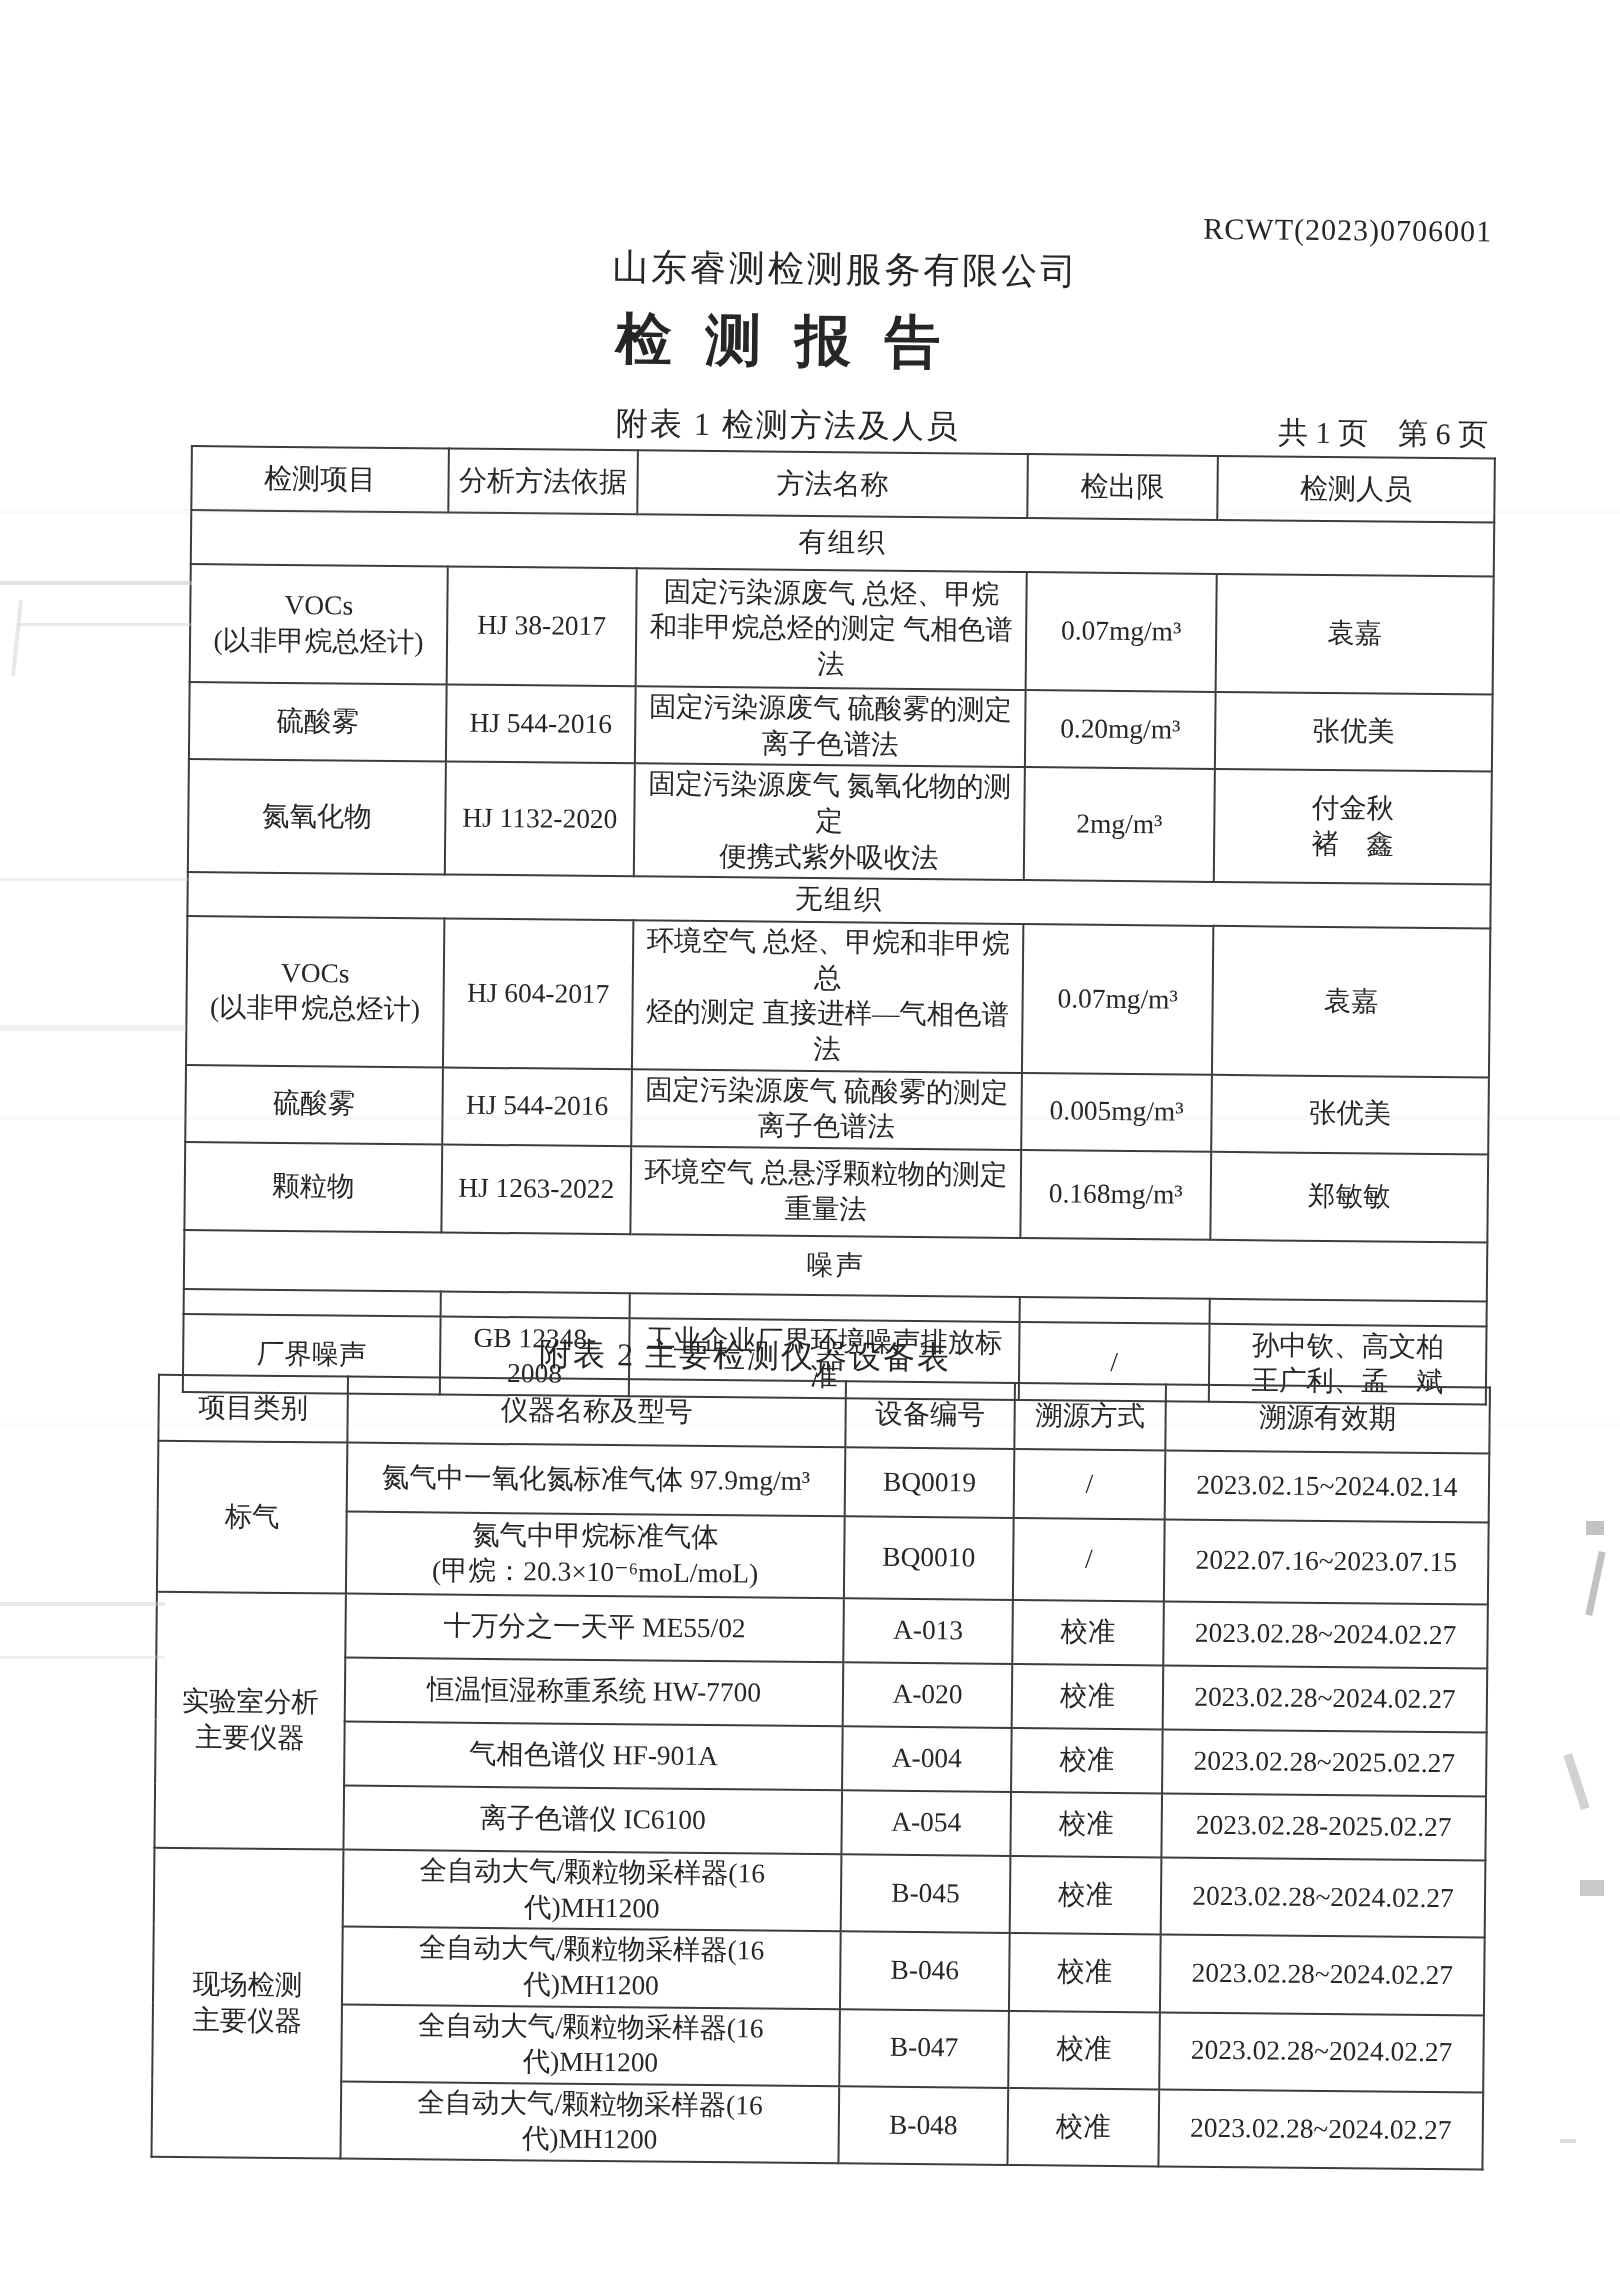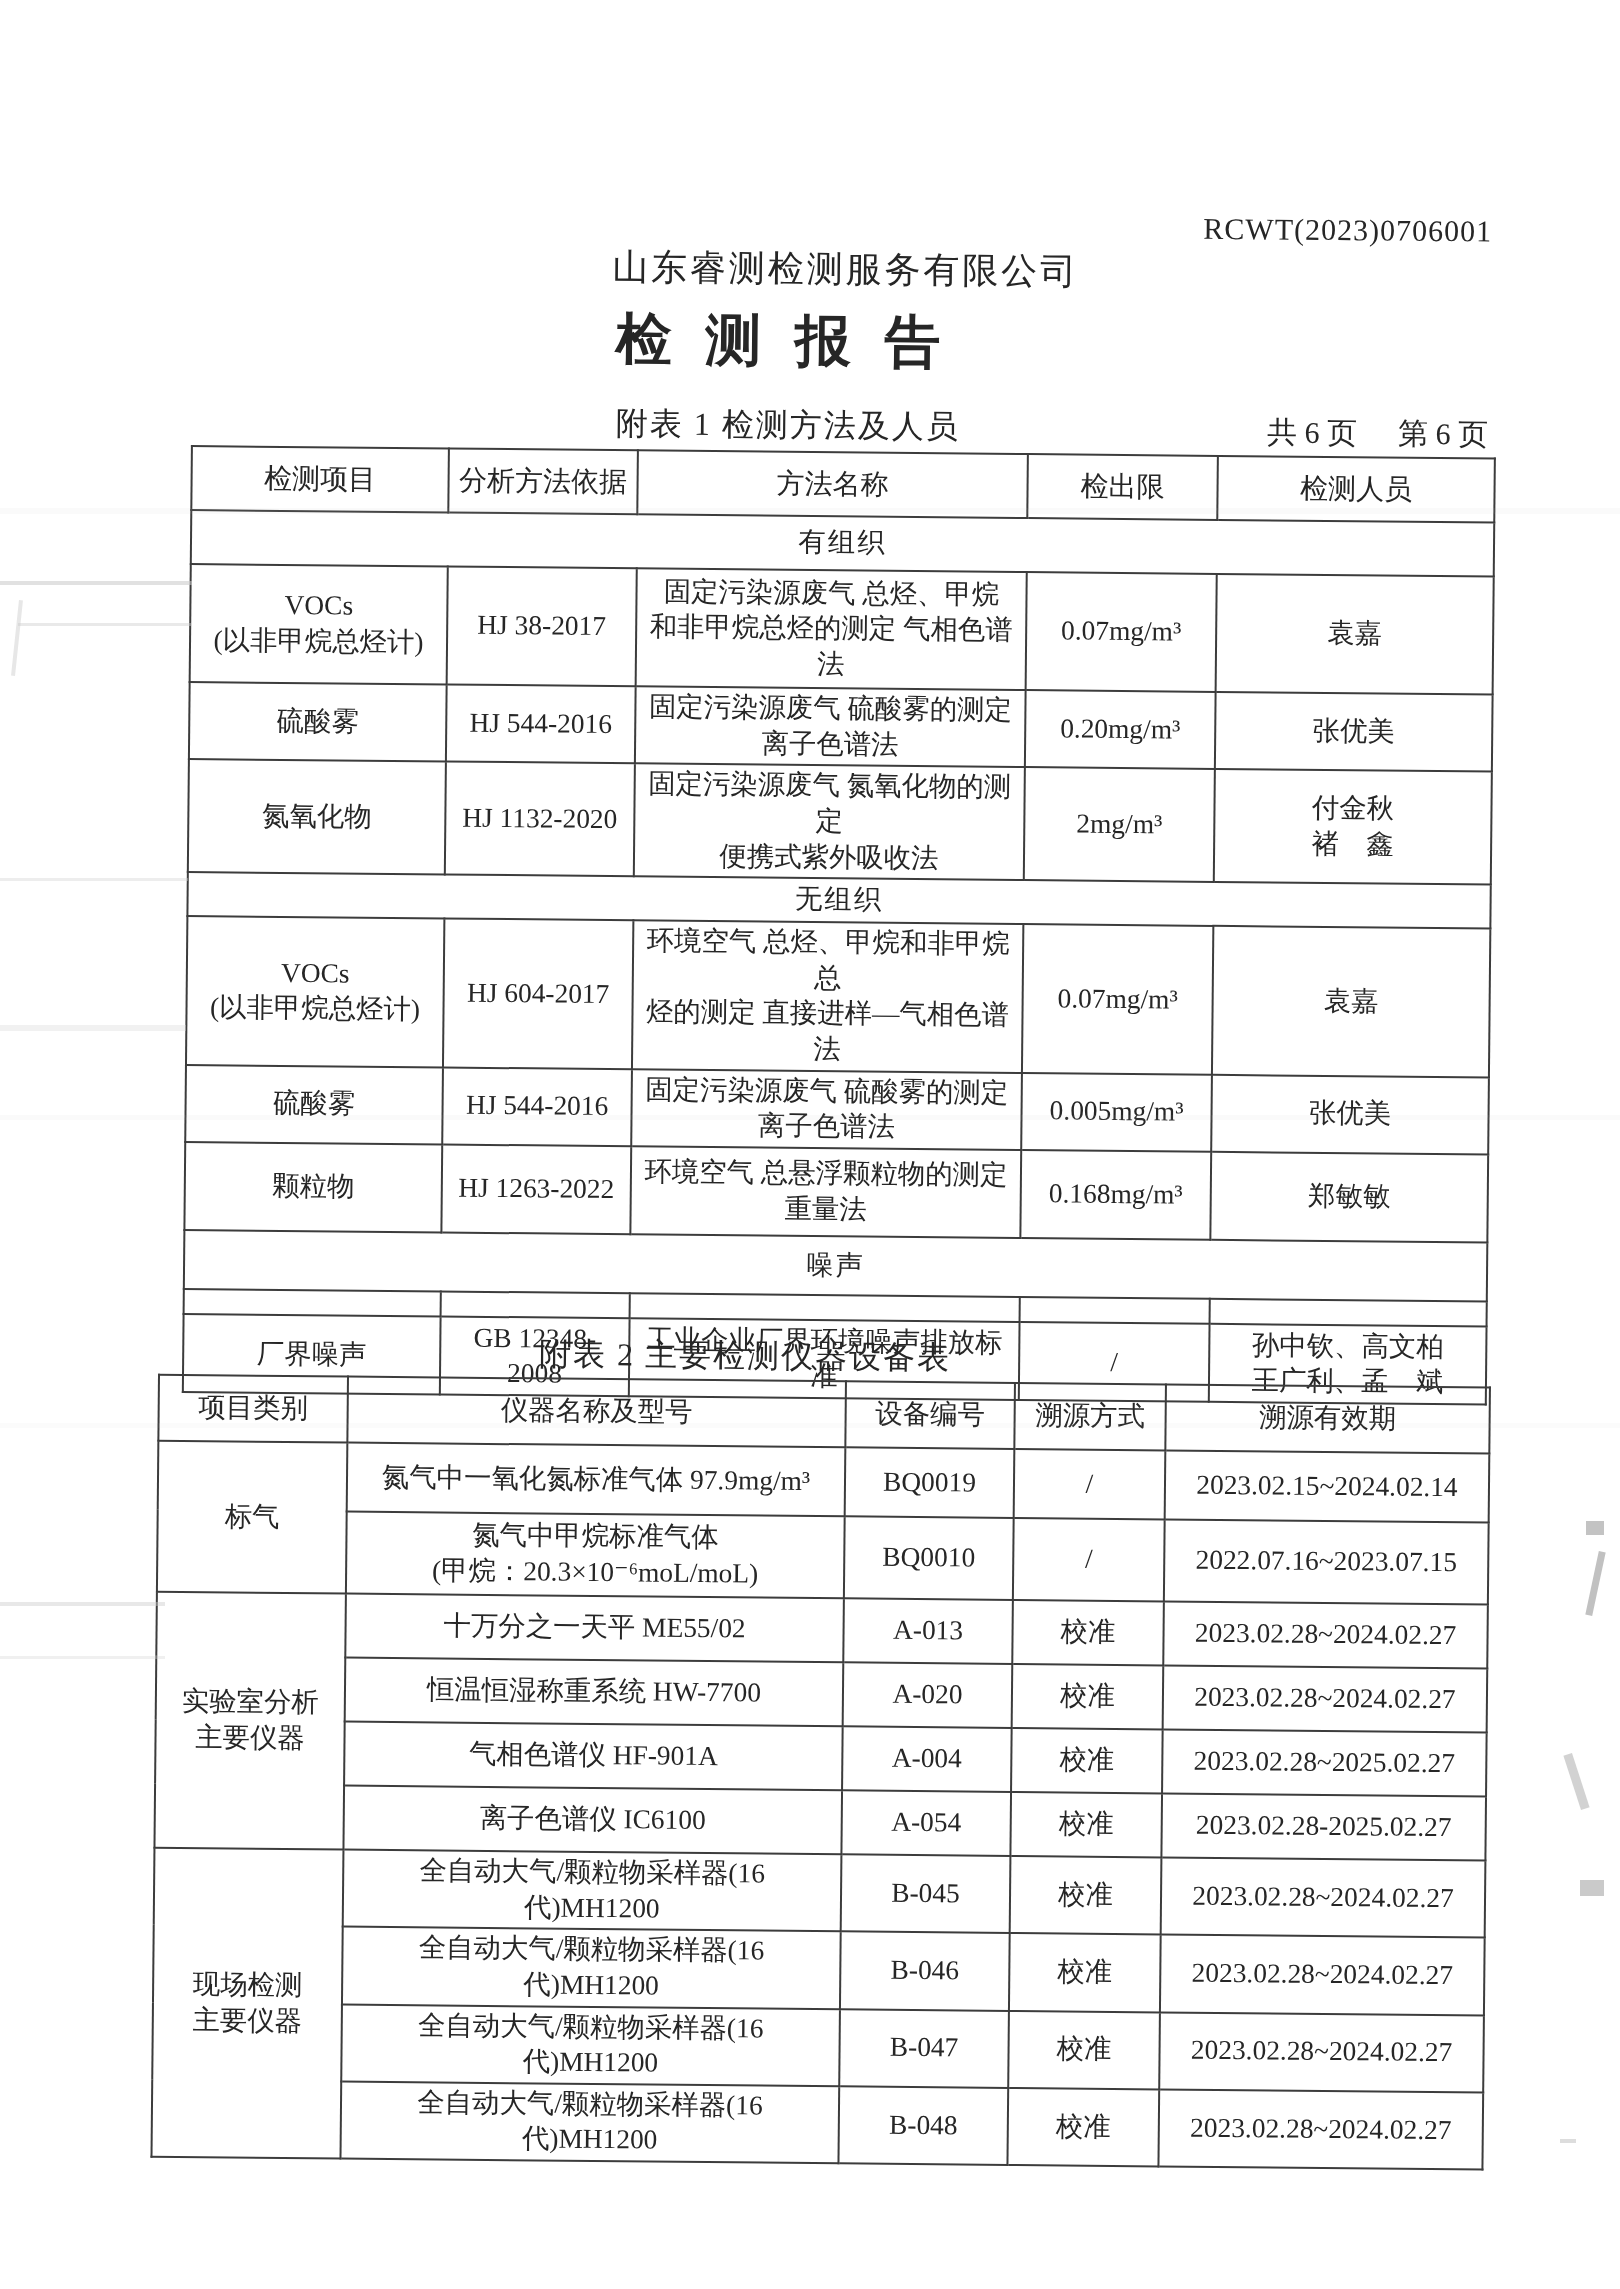--- a/index.html
+++ b/index.html
@@ -7,21 +7,21 @@
         font-family:"Liberation Serif","DejaVu Serif",serif;color:#262626;}
   .sheet{position:absolute;inset:0;transform:rotate(0.55deg);transform-origin:50% 42%;}
   .report-no{position:absolute;top:208px;right:135px;font-size:30px;letter-spacing:1px;}
   .company{position:absolute;top:245px;left:50%;transform:translateX(-50%);margin-left:29px;
            font-size:36px;letter-spacing:2.9px;}
   .title{position:absolute;top:304px;left:50%;transform:translateX(-50%);margin-left:-33px;
          font-size:56px;font-weight:700;letter-spacing:9.8px;}
   .cap1{position:absolute;top:404px;left:50%;transform:translateX(-50%);margin-left:-27.4px;
         font-size:32px;letter-spacing:2px;}
   .pageinfo{position:absolute;top:408px;right:137px;font-size:30px;}
-  .pageinfo span{margin-left:41px;}
+  .pageinfo span{margin-left:30px;}
   .cap2{position:absolute;top:1335px;left:50%;transform:translateX(-50%);margin-left:-61px;
         font-size:32px;letter-spacing:2px;}
   table{border-collapse:collapse;table-layout:fixed;position:absolute;background:transparent;}
   #t1{left:186px;top:451px;width:1304px;}
   #t2{left:162px;top:1380px;width:1331px;}
   td{border:2px solid #3c3c3c;text-align:center;vertical-align:middle;
      font-size:27.4px;line-height:1.3;padding:2px 5.9px;overflow:hidden;white-space:pre-line;}
   #t2 td{font-size:27.4px;}
   .hdr td{font-size:28px;}
   .sec{letter-spacing:2px;}
@@ -30,21 +30,21 @@
 </head>
 <body>
 
 <div class="page">
   <div class="sheet">
 
     <div class="report-no">RCWT(2023)0706001</div>
     <div class="company">山东睿测检测服务有限公司</div>
     <div class="title">检 测 报 告</div>
     <div class="cap1">附表 1 检测方法及人员</div>
-    <div class="pageinfo"><span style="margin-left:0">共 6 页</span><span>第 6 页</span></div>
+    <div class="pageinfo"><span style="margin-left:0">共 1 页</span><span>第 6 页</span></div>
 
     <table id="t1">
       <colgroup>
           <col style="width:257px">
           <col style="width:189px">
           <col style="width:390px">
           <col style="width:190px">
           <col style="width:277px">
         </colgroup>
       <tbody>

